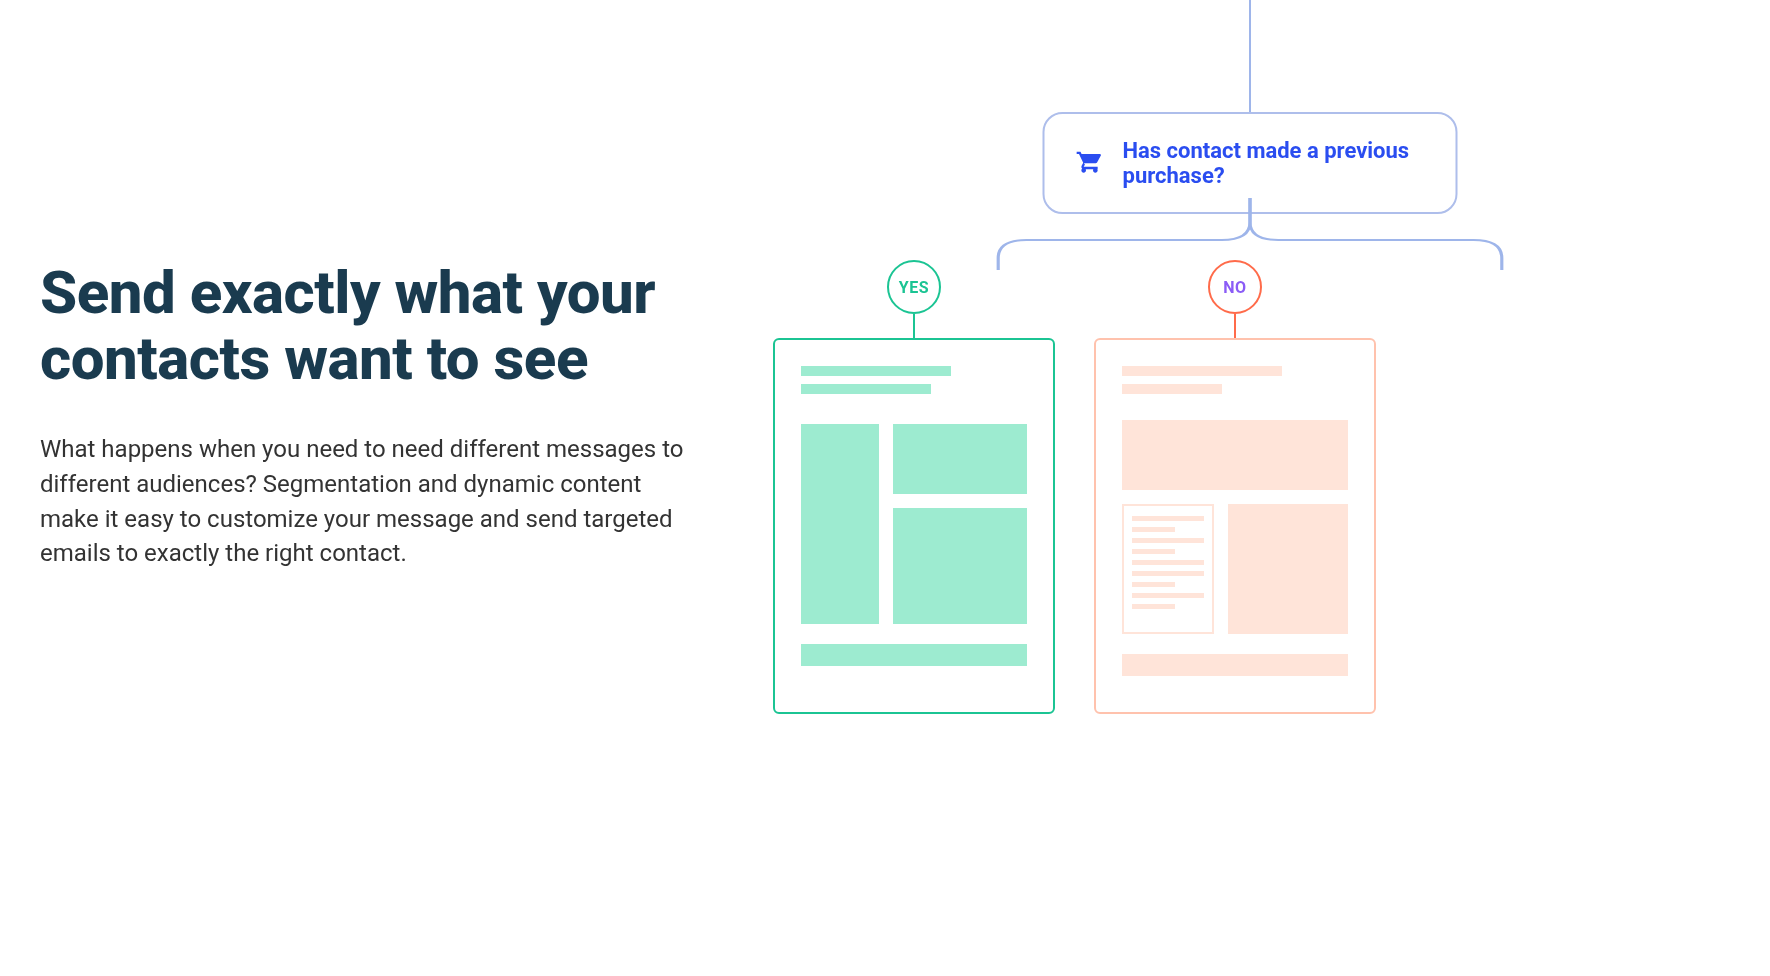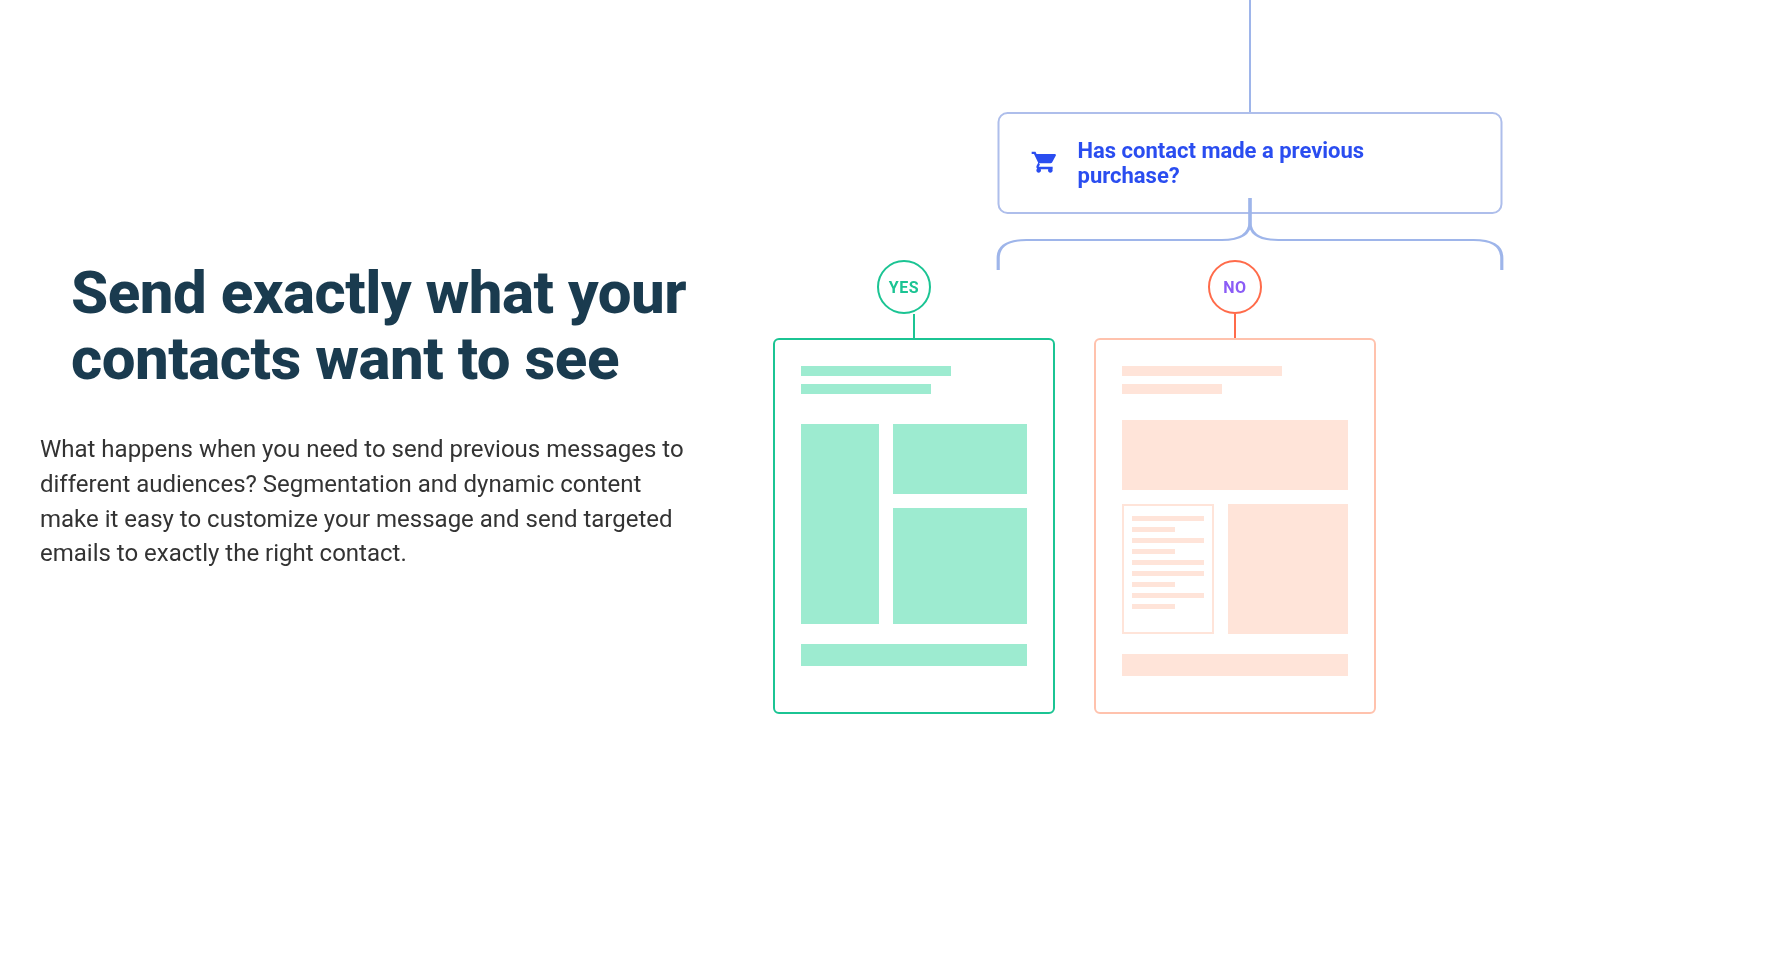--- a/index.html
+++ b/index.html
@@ -21,21 +21,20 @@
     padding-top: 260px;
     padding-right: 60px;
   }
   .heading {
     font-size: 60px;
     font-weight: 800;
     color: #1a3b4f;
     line-height: 1.1;
     letter-spacing: -0.5px;
     margin-bottom: 40px;
-    margin-left: 31px;
   }
   .paragraph {
     font-size: 24px;
     color: #333;
     line-height: 1.45;
     max-width: 660px;
   }
   .right-col {
     flex: 1;
     position: relative;
@@ -53,23 +52,23 @@
     width: 2px;
     height: 112px;
     background: #9eb5ea;
     transform: translateX(-1px);
   }
   .condition-box {
     position: absolute;
     top: 112px;
     left: 50%;
     transform: translateX(-50%);
-    width: 505px;
+    width: 415px;
     border: 2px solid #aebeeb;
-    border-radius: 10px;
+    border-radius: 20px;
     background: #fff;
     display: flex;
     align-items: center;
     justify-content: center;
     gap: 18px;
     padding: 24px 30px;
   }
   .cart-icon {
     color: #2a4df0;
     flex-shrink: 0;
@@ -97,21 +96,21 @@
     border-radius: 50%;
     background: #fff;
     display: flex;
     align-items: center;
     justify-content: center;
     font-size: 16px;
     font-weight: 700;
     letter-spacing: 0.5px;
   }
   .badge-yes {
-    left: 107px;
+    left: 117px;
     border: 2px solid #1bc493;
     color: #1bc493;
   }
   .badge-no {
     left: 438px;
     border: 2px solid #ff6b4a;
     color: #8b5cf6;
   }
   
   .badge-line {
@@ -183,21 +182,21 @@
 
   .card .footer-bar { height: 22px; }
 
 </style>
 </head>
 <body>
 
 <div class="container">
   <div class="left-col">
     <h1 class="heading">Send exactly what your contacts want to see</h1>
-    <p class="paragraph">What happens when you need to send previous messages to different audiences? Segmentation and dynamic content make it easy to customize your message and send targeted emails to exactly the right contact.</p>
+    <p class="paragraph">What happens when you need to need different messages to different audiences? Segmentation and dynamic content make it easy to customize your message and send targeted emails to exactly the right contact.</p>
   </div>
 
   <div class="right-col">
     <div class="diagram">
 
       <div class="line-top"></div>
 
       <div class="condition-box">
         <span class="cart-icon">
           <svg width="30" height="28" viewBox="0 0 24 24" fill="currentColor">

